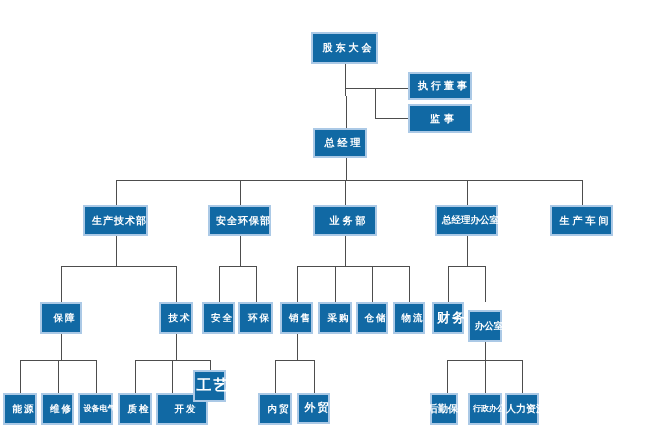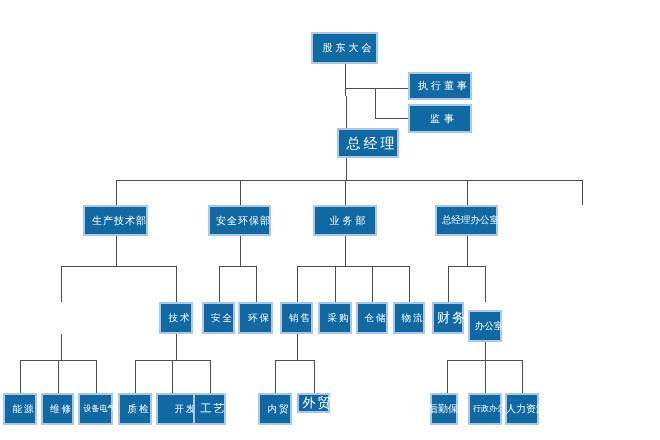--- a/index.html
+++ b/index.html
@@ -10,21 +10,21 @@
     font-family:"DejaVu Sans", sans-serif;
     overflow:hidden;
   }
   .node{
     position:absolute;
     display:flex;align-items:center;justify-content:center;
     box-sizing:border-box;
     background:var(--box-fill,#1169a4);
     border:2px solid var(--box-border,#abc9e6);
     color:var(--box-text,#ffffff);
-    font-weight:normal;
+    font-weight:bold;
     text-align:right;
     line-height:1.15;
     white-space:nowrap;
     padding-left:8px;
   }
   .line{
     position:absolute;
     background:var(--line-color,#4d4d4d);
   }
 </style>
@@ -77,38 +77,40 @@
     <div class="line" style="left: 447px; top: 360px; width: 76px; height: 1px;"></div>
     <div class="line" style="left: 447px; top: 360px; width: 1px; height: 33px;"></div>
     <div class="line" style="left: 485px; top: 360px; width: 1px; height: 33px;"></div>
     <div class="line" style="left: 522px; top: 360px; width: 1px; height: 33px;"></div>
     <div class="line" style="left: 345px; top: 88px; width: 63px; height: 1px;"></div>
     <div class="line" style="left: 375px; top: 88px; width: 1px; height: 30px;"></div>
     <div class="line" style="left: 375px; top: 118px; width: 33px; height: 1px;"></div>
     <div class="node" style="left: 311px; top: 32px; width: 67px; height: 32px; font-size: 10px; letter-spacing: 3px;">股东大会</div>
     <div class="node" style="left: 408px; top: 104px; width: 64px; height: 29px; font-size: 10px; letter-spacing: 4px;">监事</div>
     <div class="node" style="left: 408px; top: 72px; width: 64px; height: 28px; font-size: 10px; letter-spacing: 3px;">执行董事</div>
-    <div class="node" style="left: 313px; top: 128px; width: 62px; height: 30px; font-size: 14px; letter-spacing: 3px; margin-left: 24px;">总经理</div>
+    <div class="node" style="left: 313px; top: 128px; width: 54px; height: 30px; font-size: 10px; letter-spacing: 3px;">总经理</div>
     <div class="node" style="left: 83px; top: 205px; width: 65px; height: 31px; font-size: 10px; letter-spacing: 1px;">生产技术部</div>
     <div class="node" style="left: 208px; top: 205px; width: 63px; height: 31px; font-size: 10px; letter-spacing: 1px;">安全环保部</div>
     <div class="node" style="left: 435px; top: 205px; width: 63px; height: 31px; font-size: 9.5px; letter-spacing: 0px;">总经理办公室</div>
     <div class="node" style="left: 313px; top: 205px; width: 64px; height: 31px; font-size: 10px; letter-spacing: 3px;">业务部</div>
+    <div class="node" style="left: 550px; top: 205px; width: 63px; height: 31px; font-size: 10px; letter-spacing: 3px;">生产车间</div>
+    <div class="node" style="left: 40px; top: 302px; width: 42px; height: 32px; font-size: 9.5px; letter-spacing: 2px;">保障</div>
     <div class="node" style="left: 159px; top: 302px; width: 34px; height: 32px; font-size: 9.5px; letter-spacing: 2px;">技术</div>
     <div class="node" style="left: 202px; top: 302px; width: 33px; height: 32px; font-size: 9.5px; letter-spacing: 2px;">安全</div>
     <div class="node" style="left: 238px; top: 302px; width: 35px; height: 32px; font-size: 9.5px; letter-spacing: 2px;">环保</div>
     <div class="node" style="left: 280px; top: 302px; width: 33px; height: 32px; font-size: 9.5px; letter-spacing: 2px;">销售</div>
     <div class="node" style="left: 318px; top: 302px; width: 34px; height: 32px; font-size: 9.5px; letter-spacing: 2px;">采购</div>
     <div class="node" style="left: 356px; top: 302px; width: 32px; height: 32px; font-size: 9.5px; letter-spacing: 2px;">仓储</div>
     <div class="node" style="left: 393px; top: 302px; width: 32px; height: 32px; font-size: 9.5px; letter-spacing: 2px;">物流</div>
     <div class="node" style="left: 432px; top: 302px; width: 32px; height: 32px; font-size: 13px; letter-spacing: 2px;">财务</div>
     <div class="node" style="left: 468px; top: 302px; width: 34px; height: 32px; font-size: 9.5px; letter-spacing: 0px; margin-top: 8px;">办公室</div>
     <div class="node" style="left: 3px; top: 393px; width: 34px; height: 32px; font-size: 9.5px; letter-spacing: 2px;">能源</div>
     <div class="node" style="left: 41px; top: 393px; width: 33px; height: 32px; font-size: 9.5px; letter-spacing: 2px;">维修</div>
     <div class="node" style="left: 78px; top: 393px; width: 35px; height: 32px; font-size: 8px; letter-spacing: 0px;">设备电气</div>
     <div class="node" style="left: 118px; top: 393px; width: 34px; height: 32px; font-size: 9.5px; letter-spacing: 2px;">质检</div>
     <div class="node" style="left: 156px; top: 393px; width: 52px; height: 32px; font-size: 9.5px; letter-spacing: 2px;">开发</div>
-    <div class="node" style="left: 193px; top: 393px; width: 33px; height: 32px; font-size: 11px; letter-spacing: 2px;">工艺</div>
+    <div class="node" style="left: 193px; top: 370px; width: 33px; height: 32px; font-size: 15px; letter-spacing: 2px;">工艺</div>
     <div class="node" style="left: 258px; top: 393px; width: 34px; height: 32px; font-size: 9.5px; letter-spacing: 2px;">内贸</div>
-    <div class="node" style="left: 297px; top: 393px; width: 33px; height: 20px; font-size: 13px; letter-spacing: 2px;">外贸</div>
+    <div class="node" style="left: 297px; top: 393px; width: 33px; height: 31px; font-size: 11px; letter-spacing: 2px;">外贸</div>
     <div class="node" style="left: 430px; top: 393px; width: 28px; height: 32px; font-size: 10px; letter-spacing: 0px;">后勤保障</div>
     <div class="node" style="left: 468px; top: 393px; width: 34px; height: 32px; font-size: 8px; letter-spacing: 0px;">行政办公</div>
     <div class="node" style="left: 505px; top: 393px; width: 34px; height: 32px; font-size: 10px; letter-spacing: 0px;">人力资源</div>
   </div>
 
 </body></html>

